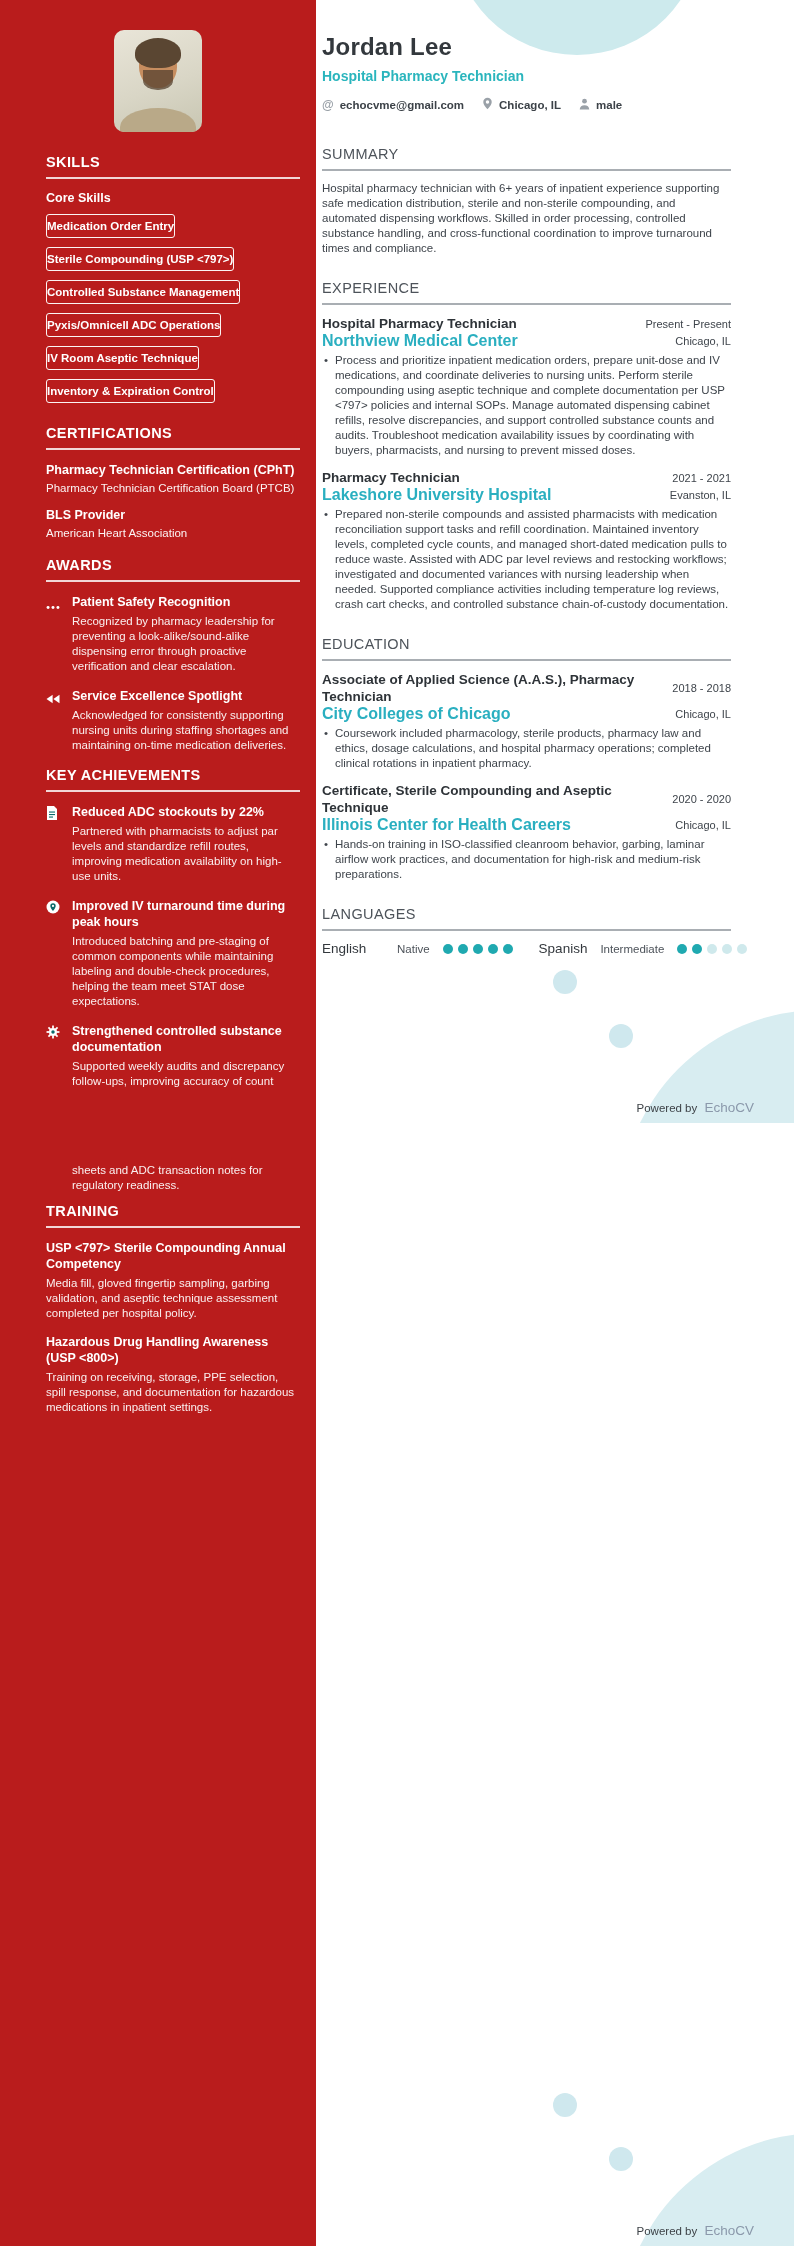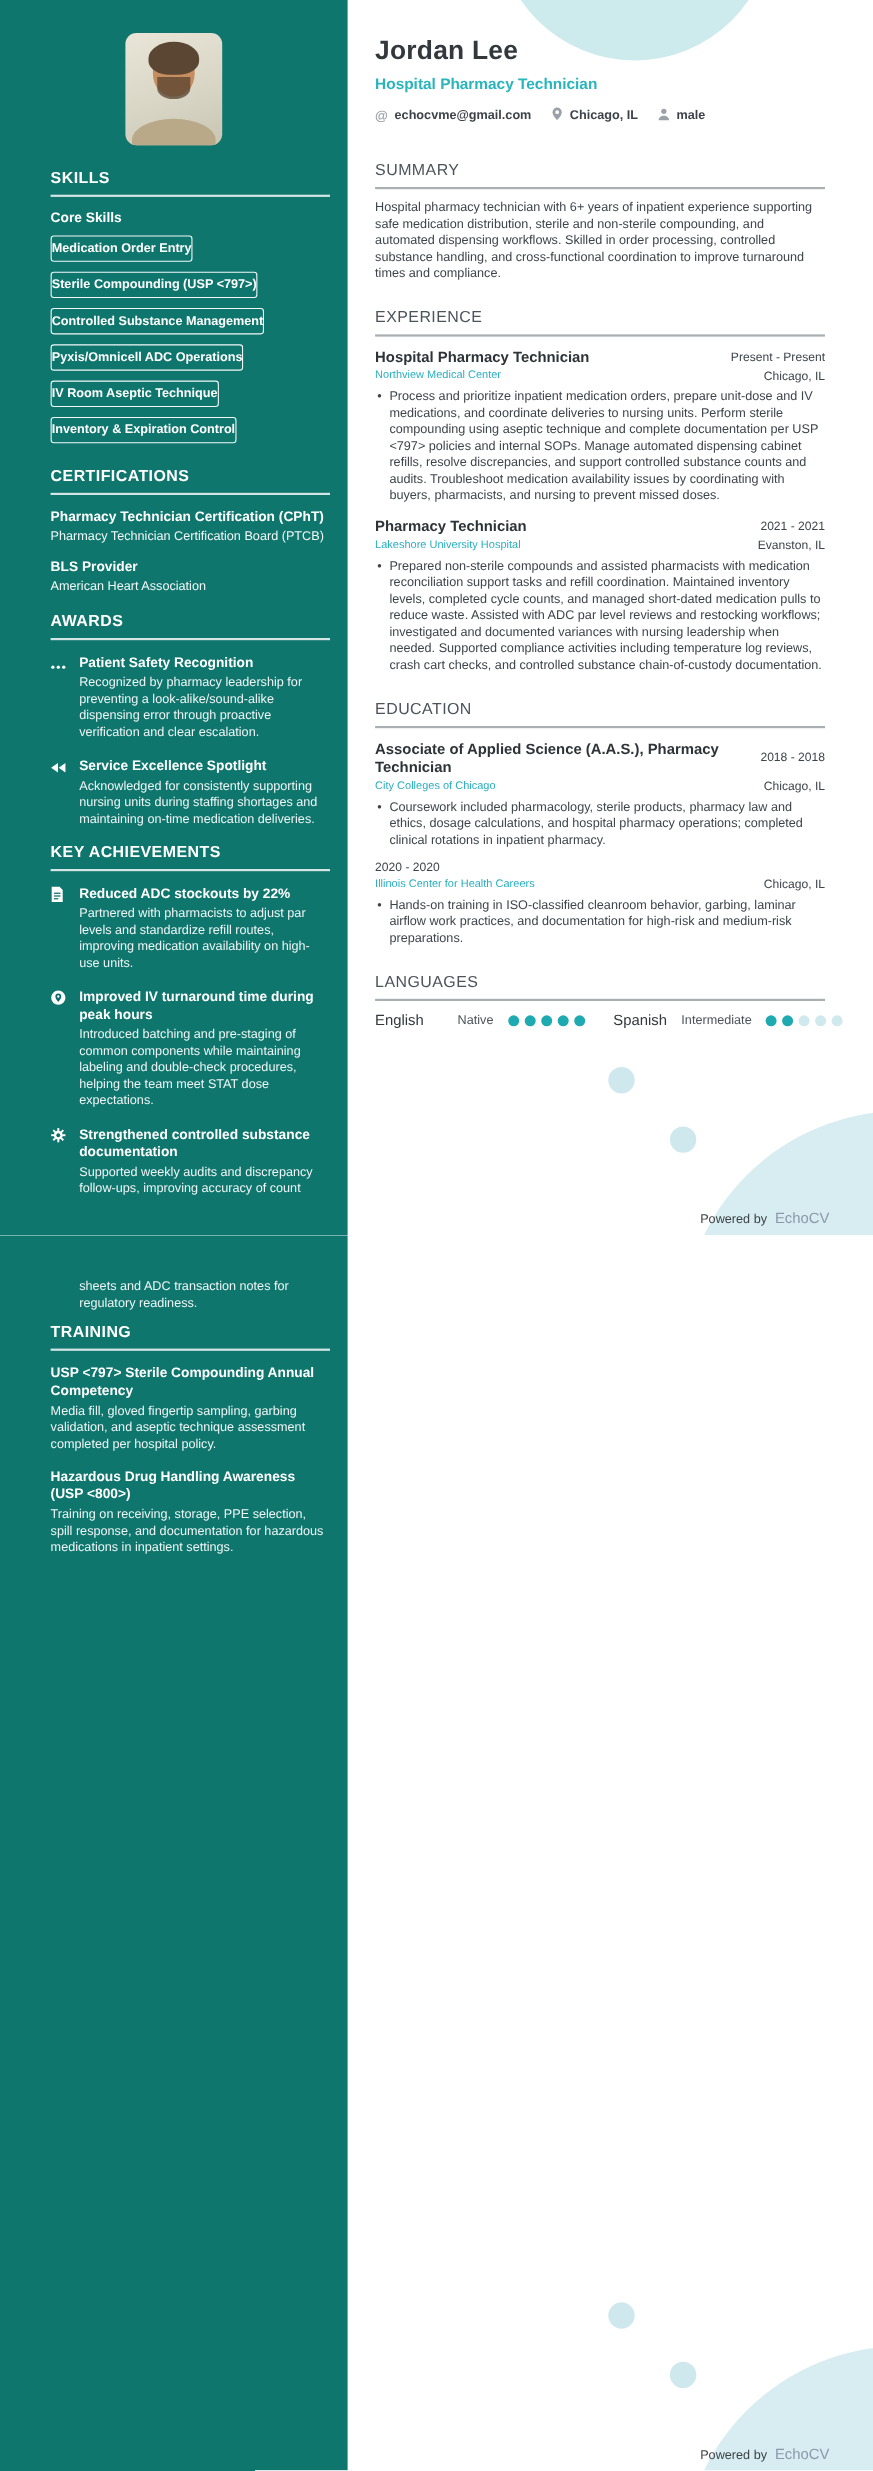--- a/index.html
+++ b/index.html
@@ -9,21 +9,21 @@
 
   
   .deco { position:absolute; border-radius:50%; }
   .top-blob { width:250px; height:250px; left:452px; top:-195px; background:#cdeaed; }
   .dot-sm { width:24px; height:24px; background:#cfe8ee; }
   .dot-1 { left:553px; top:970px; }
   .dot-2 { left:609px; top:1024px; }
   .big-blob { width:400px; height:400px; left:620px; top:1010px; background:#d8edf1; }
 
   
-  .sidebar { position:absolute; left:0; top:0; bottom:0; width:316px; background:#0f766e; color:#fff; z-index:2; }
+  .sidebar { position:absolute; left:0; top:0; bottom:0; width:316px; background:#b91c1c; color:#fff; z-index:2; }
   .side-content { padding:0 16px 0 46px; }
   .avatar { display:block; width:88px; height:102px; margin:30px auto 0; border-radius:10px; position:relative; overflow:hidden;
             background:linear-gradient(160deg,#e9e5d8 0%,#d9d6c6 55%,#c8c6b2 100%); }
   .avatar .hair { position:absolute; left:50%; top:8px; transform:translateX(-50%); width:46px; height:30px; border-radius:50% 50% 42% 42%; background:#5a4632; }
   .avatar .face { position:absolute; left:50%; top:14px; transform:translateX(-50%); width:38px; height:44px; border-radius:48%; background:#c68d5f; }
   .avatar .beard { position:absolute; left:50%; top:40px; transform:translateX(-50%); width:30px; height:20px; border-radius:0 0 48% 48%; background:#55422f; opacity:.75; }
   .avatar .body { position:absolute; bottom:-14px; left:50%; transform:translateX(-50%); width:76px; height:38px; border-radius:50% 50% 0 0; background:#b9a988; }
 
   .side-sec { margin-top:22px; }
   .side-head { font-size:14.5px; font-weight:700; letter-spacing:.4px; color:#fff; }
@@ -37,36 +37,36 @@
   .ico-col { width:26px; flex:0 0 26px; padding-top:2px; }
   .ico-body { flex:1; }
   .ico-title { font-size:12.5px; font-weight:700; line-height:16px; margin-bottom:4px; }
   .ico-desc { font-size:11.5px; line-height:15px; color:rgba(255,255,255,.93); }
   .cont-text { font-size:11.5px; line-height:15px; color:rgba(255,255,255,.93); padding-left:26px; }
   .p2 { padding-top:40px; }
   .train-title { font-size:12.5px; font-weight:700; line-height:16px; margin-bottom:4px; }
   .train-desc { font-size:11.5px; line-height:15px; color:rgba(255,255,255,.93); margin-bottom:13px; }
 
   
-  .main { position:absolute; left:341px; width:409px; top:0; z-index:1; padding-top:33px; }
+  .main { position:absolute; left:322px; width:409px; top:0; z-index:1; padding-top:33px; }
   .name { font-size:24px; font-weight:700; color:#33383d; letter-spacing:.2px; }
   .job-title-top { font-size:14px; font-weight:700; color:#2ab5bd; margin-top:7px; }
   .contact { display:flex; align-items:center; gap:18px; margin-top:13px; }
   .contact .c-item { display:flex; align-items:center; gap:6px; font-size:11.5px; font-weight:600; color:#3c4248; }
   .at-glyph { color:#9aa1a8; font-size:12px; font-weight:700; }
   .m-sec { margin-top:24px; }
   .m-sec.first { margin-top:34px; }
   .m-head { font-size:14.5px; font-weight:500; color:#4d535a; letter-spacing:.4px; }
   .m-rule { height:2px; background:#a9aeb3; border:0; margin:7px 0 10px; }
   .m-body { font-size:11.5px; line-height:15px; color:#3e444b; }
   .row { display:flex; justify-content:space-between; align-items:center; }
   .entry { margin-bottom:11px; }
   .e-title { font-size:13.5px; font-weight:700; color:#2e3338; line-height:17px; padding-right:10px; }
   .e-right { font-size:11px; font-weight:500; color:#3e444b; white-space:nowrap; }
-  .e-company { font-size:10px; font-weight:400; color:#2aafc0; line-height:18px; cursor:pointer; }
+  .e-company { font-size:16px; font-weight:700; color:#2aafc0; line-height:18px; cursor:pointer; }
   .bullet { position:relative; padding-left:13px; margin-top:3px; }
   .bullet::before { content:"\2022"; position:absolute; left:2px; top:0; }
   .lang-row { display:flex; align-items:center; gap:26px; margin-top:4px; }
   .lang-group { display:flex; align-items:center; gap:13px; }
   .lang-name { font-size:13.5px; color:#33383d; min-width:62px; }
   .lang-level { font-size:11.5px; color:#4d535a; }
   .dots { display:flex; gap:5px; }
   .dots .dot { width:10px; height:10px; border-radius:50%; background:#cfe9ec; }
   .dots .dot.filled { background:#1fa9b0; }
   .footer { position:absolute; right:40px; bottom:8px; z-index:3; font-size:11.5px; color:#3d4247; }
@@ -270,20 +270,21 @@
           </div>
           <div class="row">
             <span class="e-company">City Colleges of Chicago</span>
             <span class="e-right">Chicago, IL</span>
           </div>
           <p class="m-body bullet">Coursework included pharmacology, sterile products, pharmacy law and ethics, dosage calculations, and hospital pharmacy operations; completed clinical rotations in inpatient pharmacy.</p>
         </div>
 
         <div class="entry">
           <div class="row">
+            <span class="e-title">Certificate, Sterile Compounding and Aseptic Technique</span>
             <span class="e-right">2020 - 2020</span>
           </div>
           <div class="row">
             <span class="e-company">Illinois Center for Health Careers</span>
             <span class="e-right">Chicago, IL</span>
           </div>
           <p class="m-body bullet">Hands-on training in ISO-classified cleanroom behavior, garbing, laminar airflow work practices, and documentation for high-risk and medium-risk preparations.</p>
         </div>
       </div>
 

